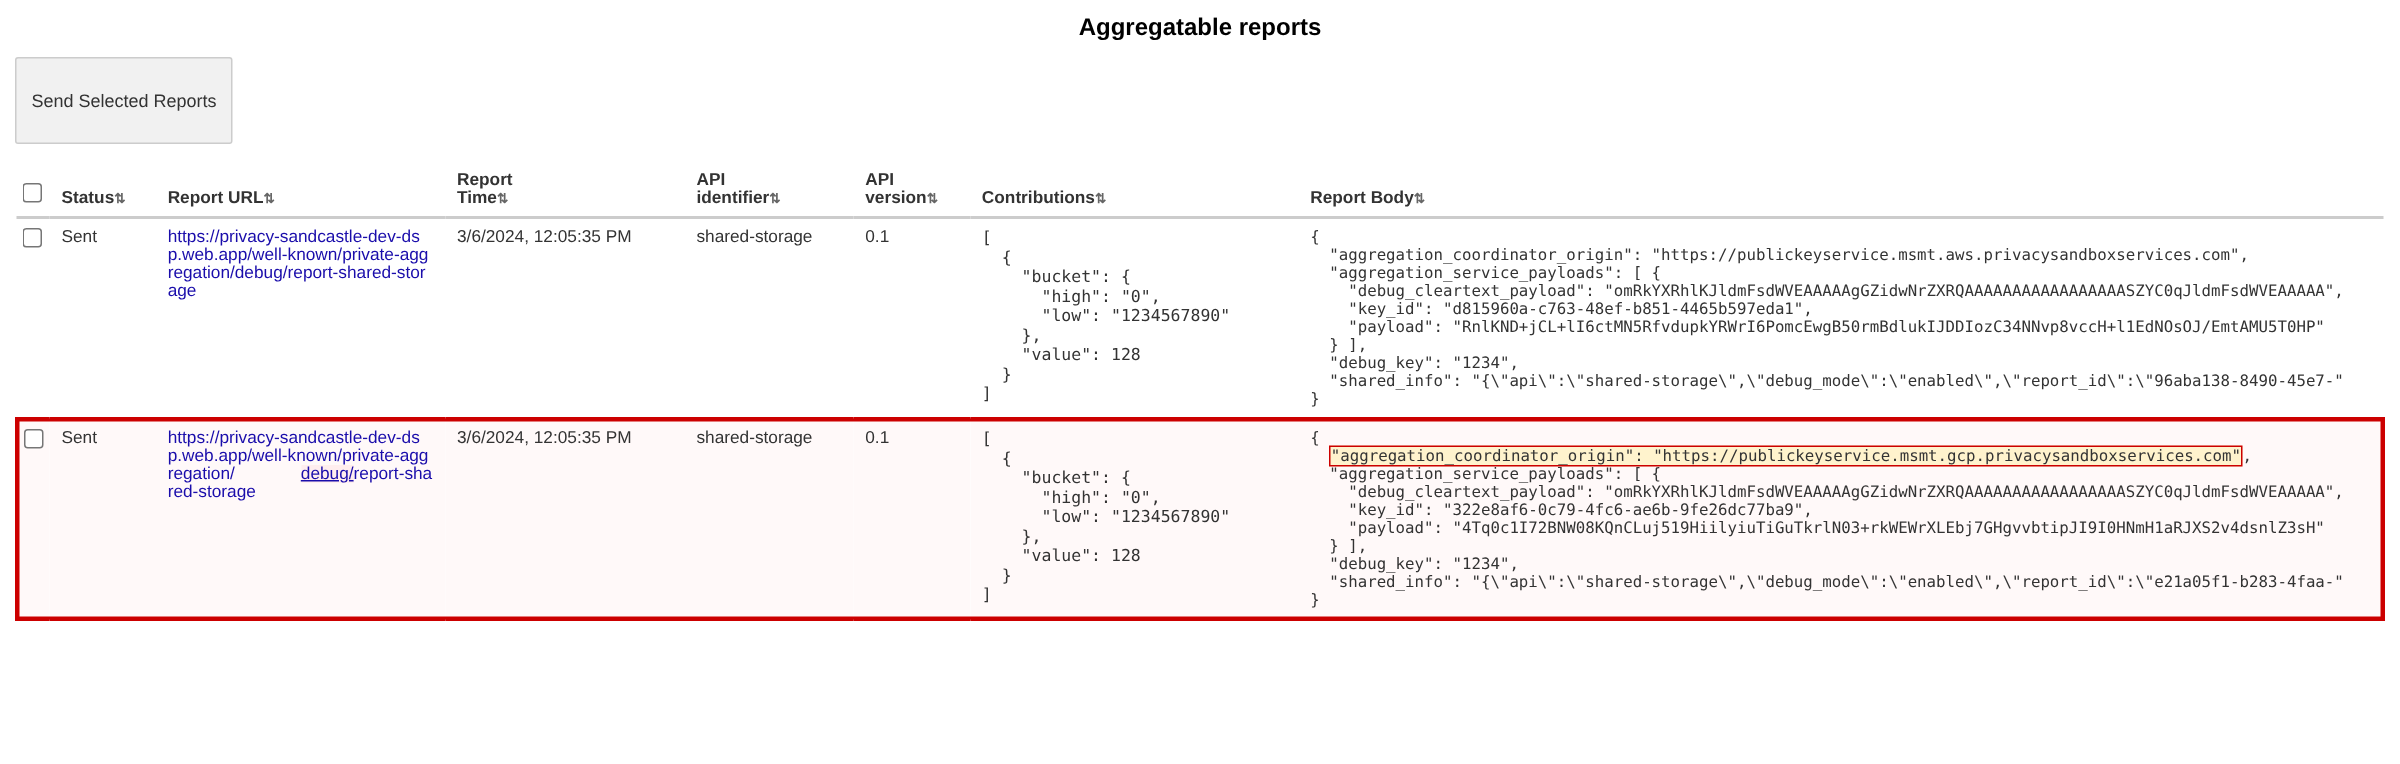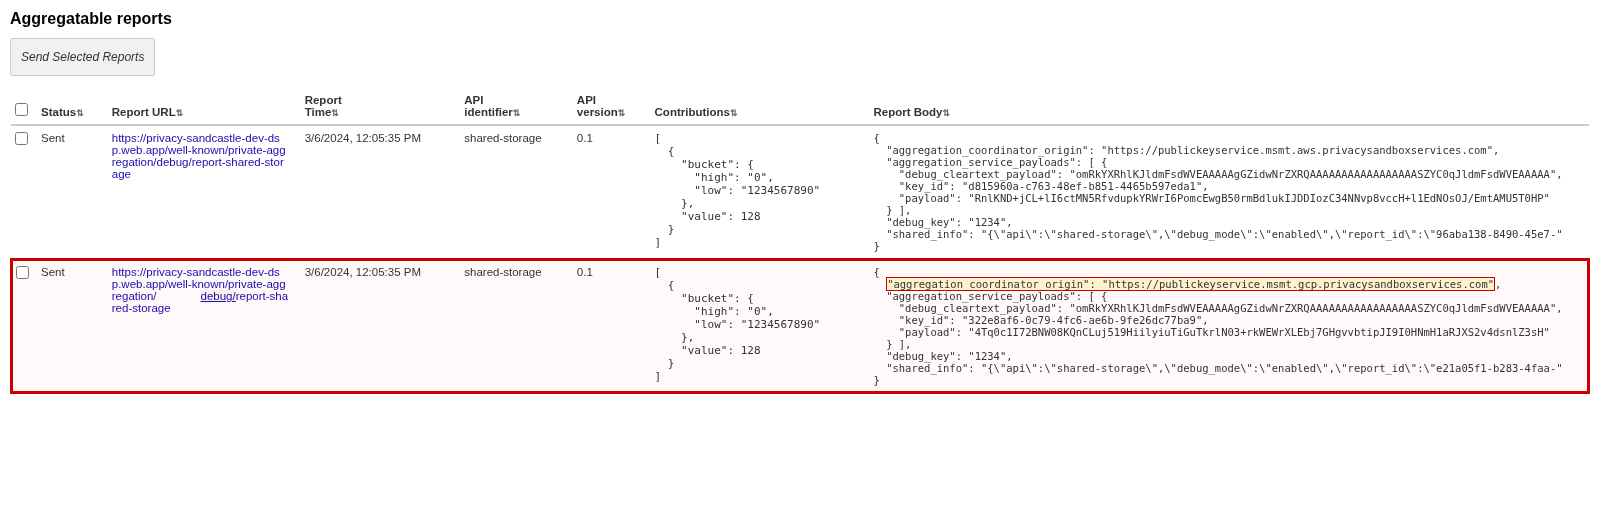--- a/index.html
+++ b/index.html
@@ -8,31 +8,31 @@
       font-size: 12px;
       background: #fff;
       color: #333;
       padding: 10px;
     }
     h2 {
       font-size: 16px;
       font-weight: bold;
       margin-bottom: 10px;
       color: #000;
+      text-align: center;
     }
     .send-btn {
       border: 1px solid #ccc;
       background: #f1f1f1;
-      padding: 11px 10px;
+      padding: 21px 10px;
       font-size: 12px;
       cursor: pointer;
       margin-bottom: 12px;
       border-radius: 2px;
       color: #333;
-      font-style: italic;
     }
     table {
       width: 100%;
       border-collapse: collapse;
       font-size: 11.5px;
     }
     thead tr {
       border-bottom: 2px solid #ccc;
     }
     th {

